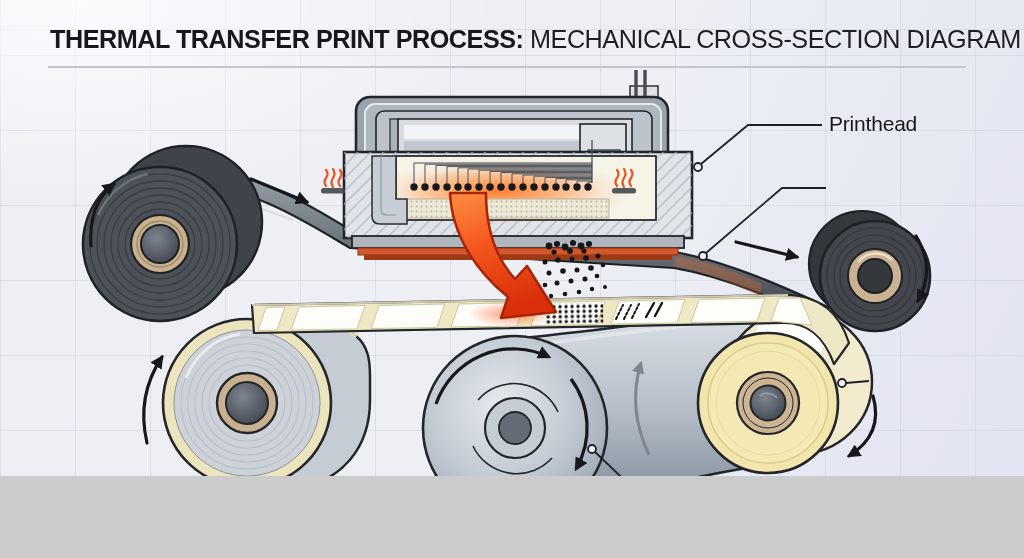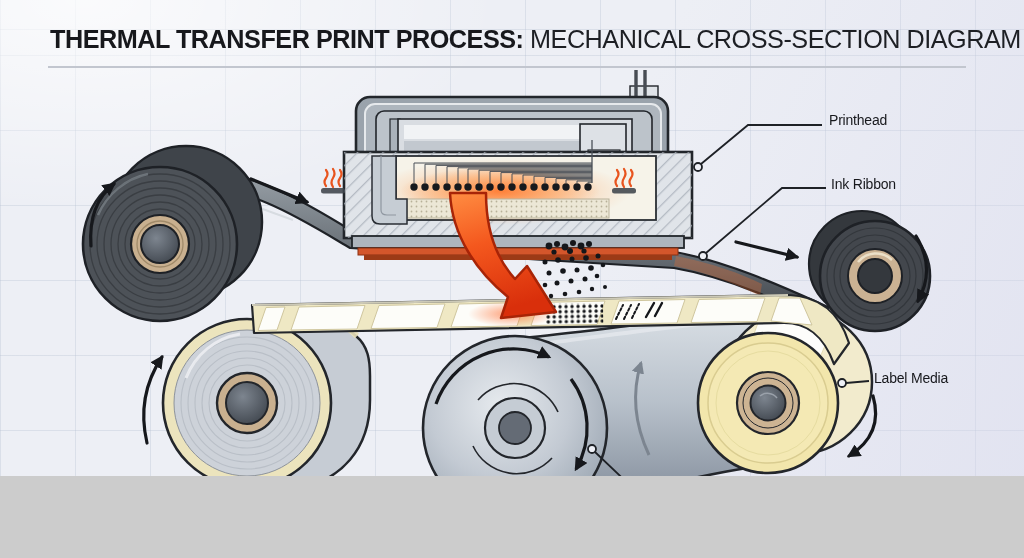--- a/index.html
+++ b/index.html
@@ -28,21 +28,21 @@
     font-size:26px;line-height:30px;letter-spacing:-0.5px;color:var(--ink-black);
     transform:scaleX(.97);transform-origin:left center;white-space:nowrap;
   }
   .title .em{font-weight:800;}
   .title .rest{font-weight:400;color:#1d1f24;}
   .title-rule{
     position:absolute;left:48px;top:66px;width:918px;height:2px;
     background:#c2c6cf;
   }
   .callout{
-    position:absolute;font-size:14px;font-weight:400;color:var(--ink-black);
+    position:absolute;font-size:21px;font-weight:400;color:var(--ink-black);
     letter-spacing:-0.2px;white-space:nowrap;
   }
   .diagram{position:absolute;inset:0;}
 </style>
 </head>
 <body>
 
 <div class="stage">
   <div class="bg-overlay"></div>
 
@@ -343,15 +343,13 @@
       <g fill="#eef0f6">
         <circle cx="698" cy="167" r="4"></circle>
           <circle cx="703" cy="256" r="4"></circle>
         <circle cx="842" cy="383" r="4"></circle>
           <circle cx="592" cy="449" r="4"></circle>
       </g>
     </g>
   </svg>
 
   <div class="callout" style="left:829px;top:112px">Printhead</div>
-  <div class="callout" style="left:831px;top:176px">Ink Ribbon</div>
-  <div class="callout" style="left:874px;top:370px">Label Media</div>
 </div>
 
 </body></html>

